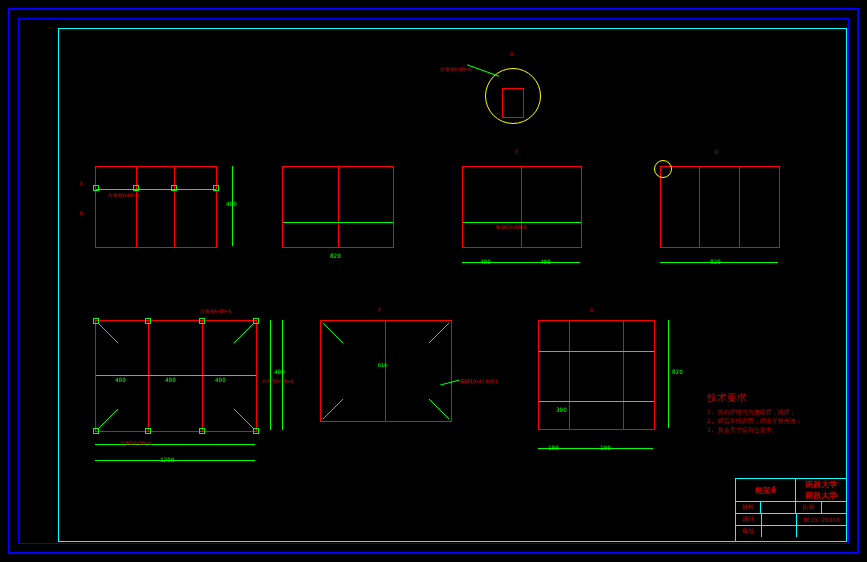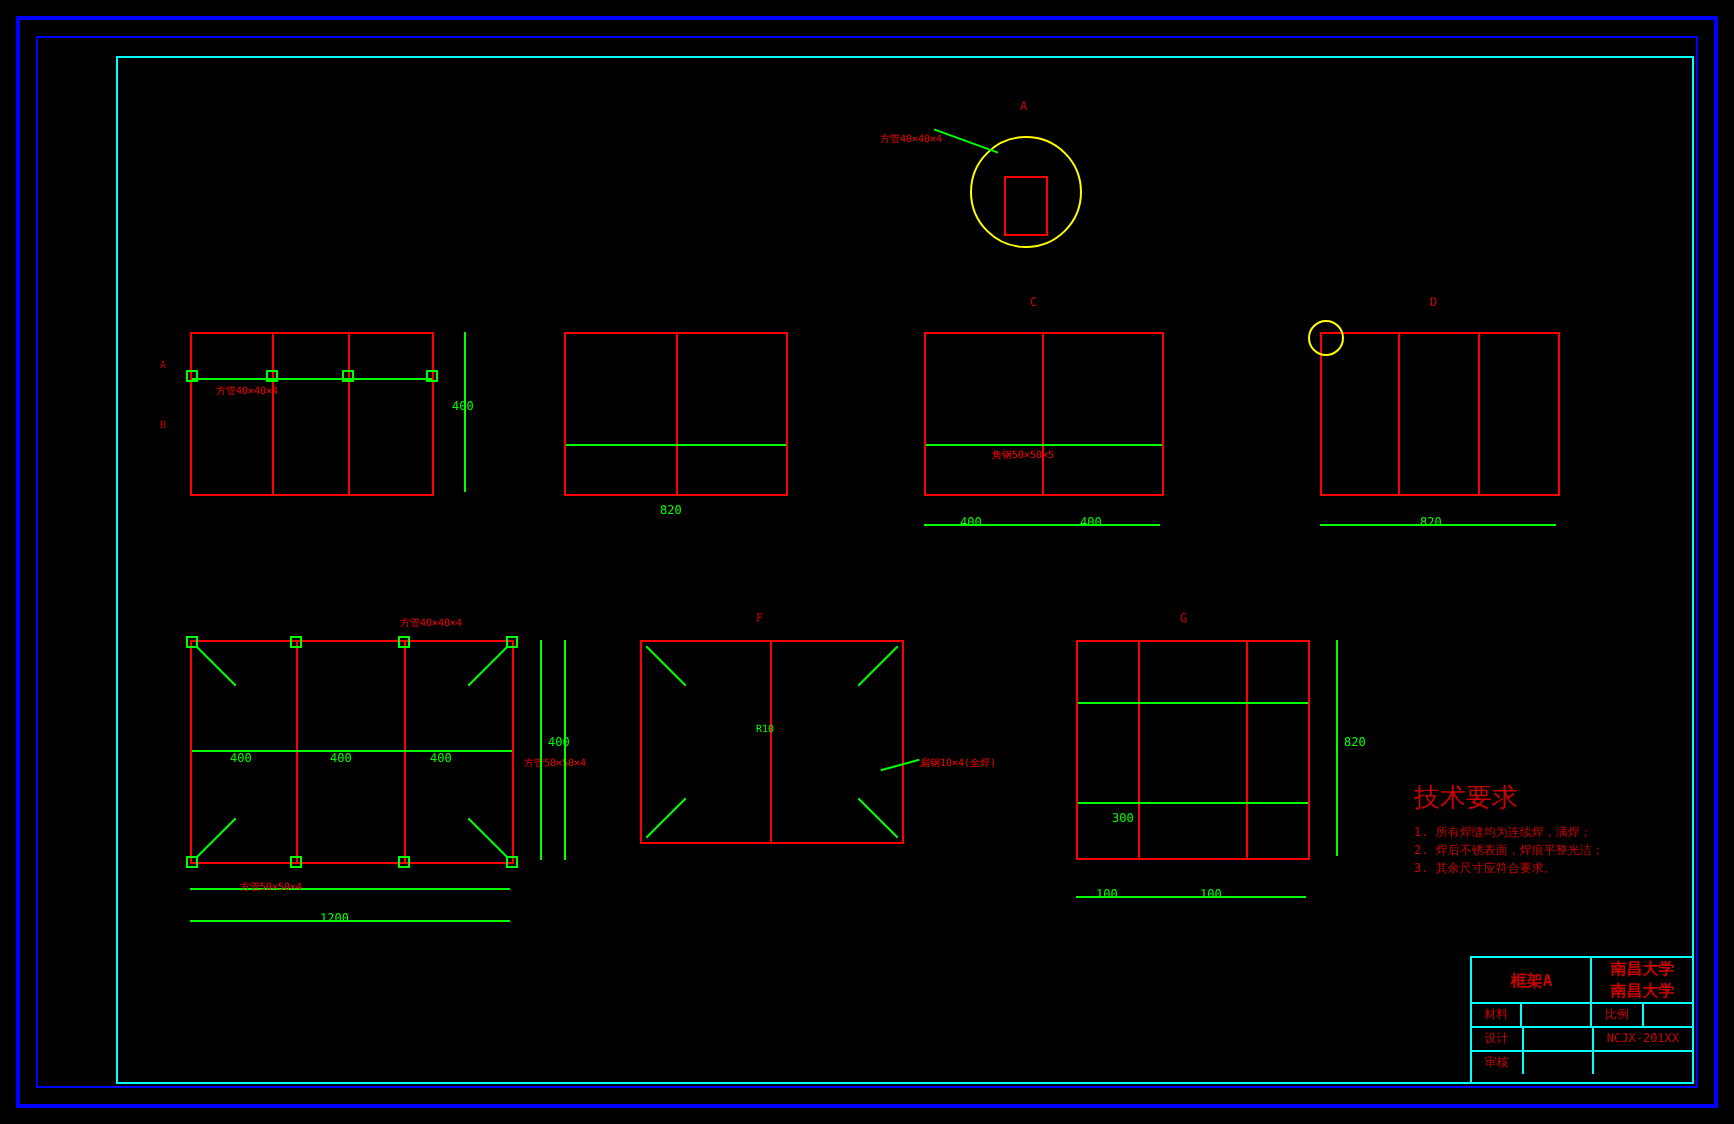--- a/index.html
+++ b/index.html
@@ -104,21 +104,21 @@
   .tb-big { font-size: 8px; font-weight: bold; }
   .notes {
     position: absolute;
     right: 40px;
     top: 390px;
     width: 120px;
     color: #cc0000;
     font-size: 6px;
     line-height: 1.5;
   }
-  .notes .title { font-size: 13px; margin-bottom: 2px; }
+  .notes .title { font-size: 10px; margin-bottom: 2px; }
   .greenmark {
     position: absolute;
     width: 4px; height: 4px;
     border: 1px solid #00ff00;
   }
   .dleader {
     position: absolute;
     background: #00ff00;
     height: 1px;
   }

